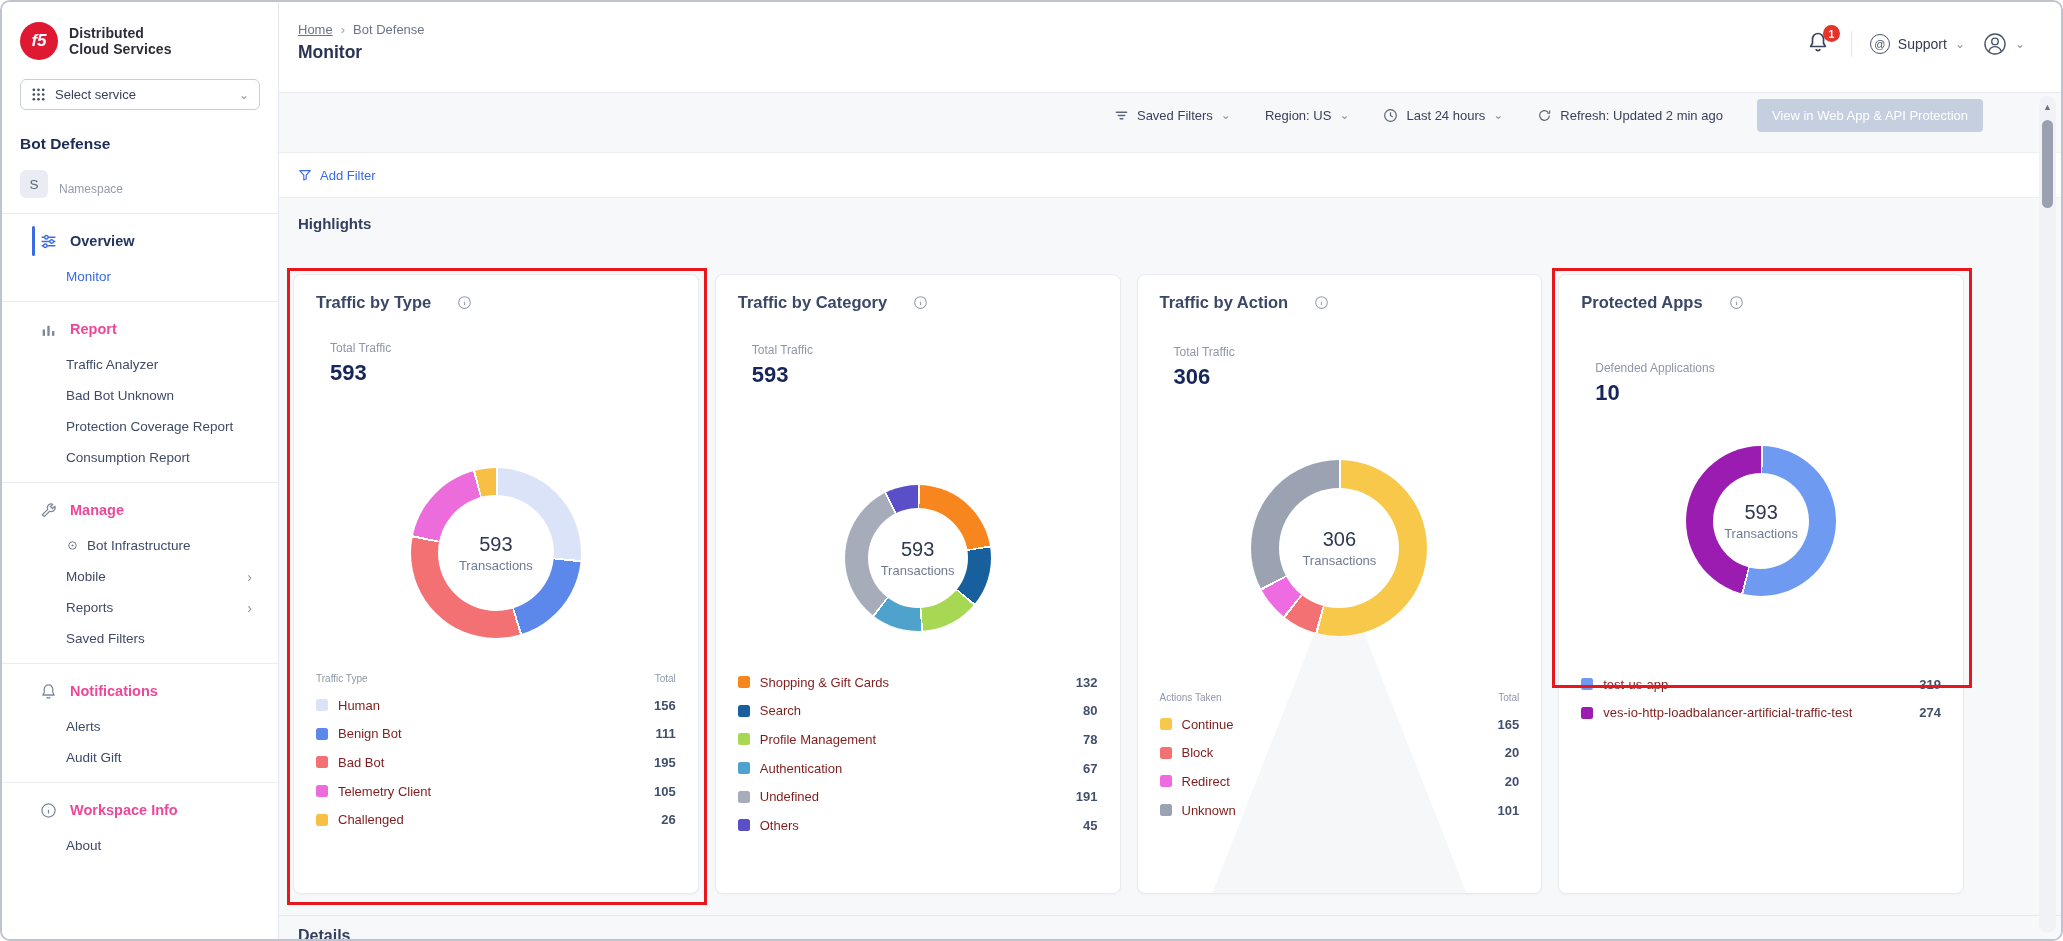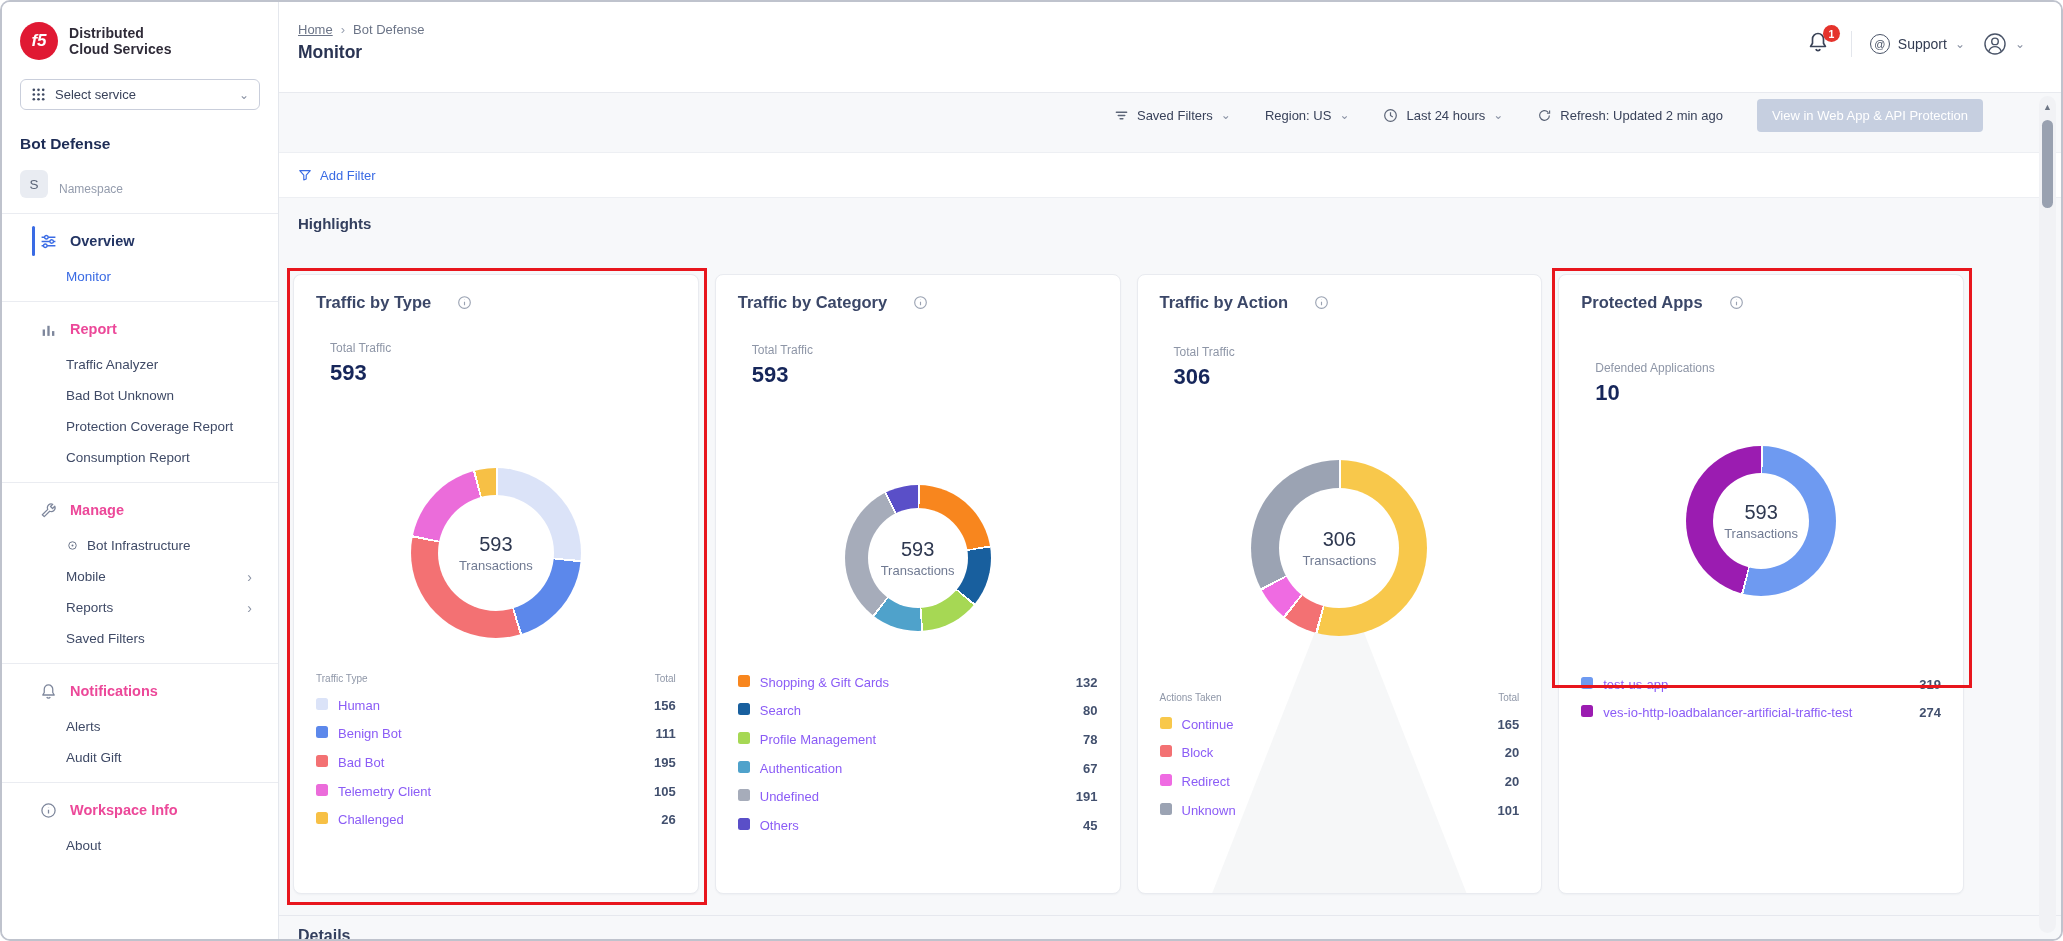--- a/index.html
+++ b/index.html
@@ -65,21 +65,21 @@
   .stat-label{font-size:12px;color:#8e96a7;}
   .stat-value{font-size:22px;font-weight:800;color:#16265a;margin-top:5px;}
   .donut{position:absolute;left:50%;transform:translateX(-50%);border-radius:50%;z-index:1;cursor:pointer;}
   .hole{position:absolute;background:#fff;border-radius:50%;}
   .dcenter{position:absolute;inset:0;display:flex;flex-direction:column;align-items:center;justify-content:center;gap:2px;}
   .dc-v{font-size:20px;color:#2e3850;}
   .dc-l{font-size:13px;color:#707a92;}
   .legend{position:absolute;left:22px;right:22px;z-index:1;}
   .lg-row{display:flex;justify-content:space-between;align-items:center;height:28.6px;}
   .lg-row.lg-head{height:25px;color:#8f97a8;font-size:10px;}
-  .lg-l{display:flex;align-items:flex-start;gap:10px;color:#8b5cf6;font-size:13px;min-width:0;}
+  .lg-l{display:flex;align-items:center;gap:10px;color:#7f1d1d;font-size:13px;min-width:0;}
   .lg-l i{width:12px;height:12px;border-radius:2.5px;flex:none;}
   .lg-v{font-weight:700;color:#42506e;font-size:13px;}
   .watermark{position:absolute;left:-50px;right:-50px;top:295px;height:640px;background:#eef0f3;opacity:.55;clip-path:polygon(50% 0,100% 100%,0 100%);z-index:0;}
   .details-divider{position:absolute;left:0;right:0;top:822px;height:1px;background:#e6e8ee;}
   .details-label{position:absolute;left:19px;top:834px;font-size:16px;font-weight:600;color:#333f5e;}
   .hl-box{position:absolute;border:3px solid #e8161d;z-index:5;pointer-events:none;}
   
   .vscroll{position:absolute;top:3px;bottom:6px;right:5px;width:17px;background:#f1f2f5;border-radius:9px;}
   .vs-arrow{position:absolute;top:6px;left:0;right:0;text-align:center;font-size:9px;color:#6e7685;cursor:pointer;}
   .vs-thumb{position:absolute;top:24px;left:3px;right:3px;height:88px;background:#99a1b0;border-radius:7px;cursor:grab;}

